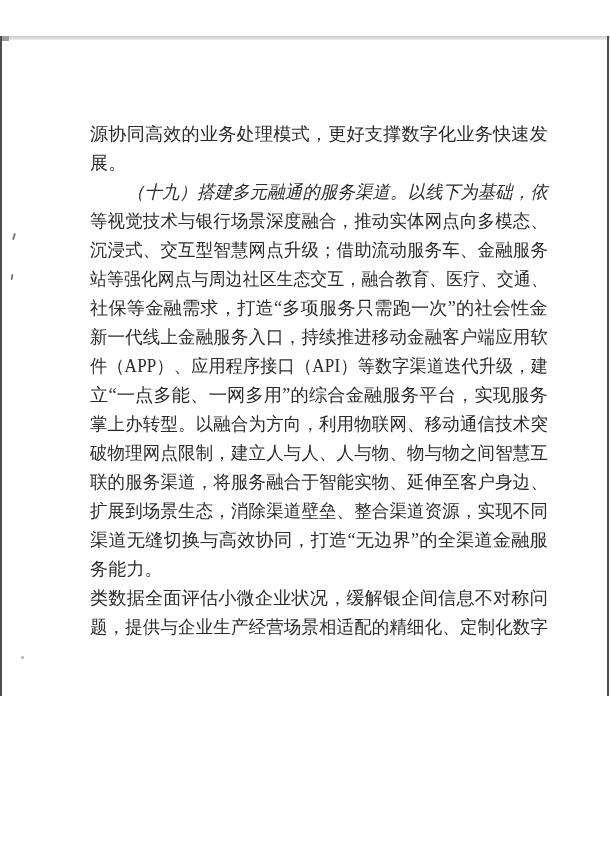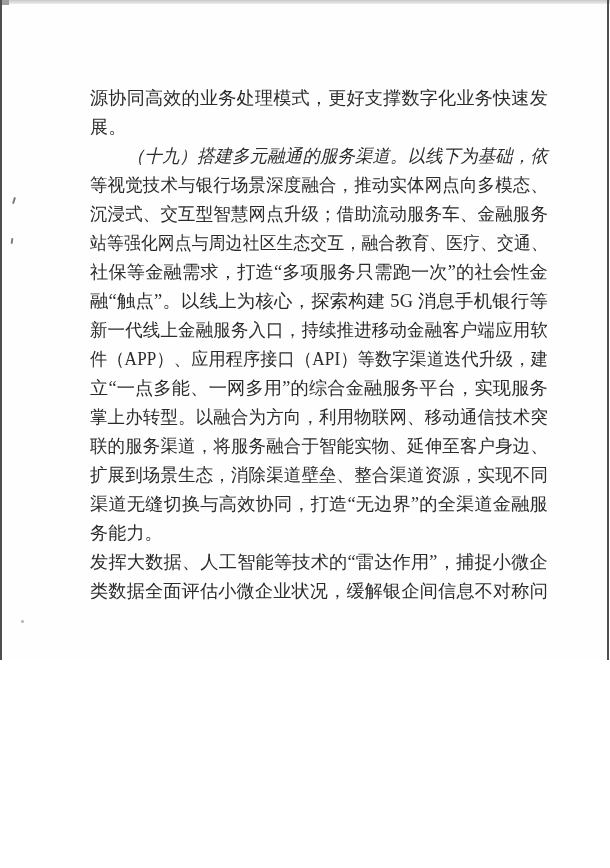--- a/index.html
+++ b/index.html
@@ -13,20 +13,21 @@
   * { margin: 0; padding: 0; box-sizing: border-box; }
   html, body { width: 610px; height: 868px; overflow: hidden; }
   body { background: #ffffff; font-family: "Liberation Serif", "DejaVu Serif", serif; }
 
   .scan-page {
     position: relative;
     width: 610px;
     height: 660px;
     background: var(--page-bg);
     overflow: hidden;
+    margin-top: 36px;
   }
 
   
   .edge-top {
     position: absolute; left: 0; top: 0;
     width: 610px; height: 4px;
     background: linear-gradient(#c9c9c9, #ededed);
   }
   .edge-top-corner {
     position: absolute; left: 0; top: 0;
@@ -102,28 +103,28 @@
   <div class="ink-speck speck-3"></div>
 
   <div class="text-block">
       <div class="line"><span style="transform: scaleX(1.00659);">源协同高效的业务处理模式，更好支撑数字化业务快速发</span></div>
       <div class="line"><span>展。</span></div>
       <div class="line indent"><span style="transform: scaleX(0.9638);">（十九）搭建多元融通的服务渠道。以线下为基础，依</span></div>
       <div class="line"><span style="transform: scaleX(0.967872);">等视觉技术与银行场景深度融合，推动实体网点向多模态、</span></div>
       <div class="line"><span style="transform: scaleX(0.967872);">沉浸式、交互型智慧网点升级；借助流动服务车、金融服务</span></div>
       <div class="line"><span style="transform: scaleX(0.932019);">站等强化网点与周边社区生态交互，融合教育、医疗、交通、</span></div>
       <div class="line"><span style="transform: scaleX(1.01062);">社保等金融需求，打造“多项服务只需跑一次”的社会性金</span></div>
-      <div class="line"><span style="transform: scaleX(1.021);">融“触点”。以线上为核心，探索构建 5G 消息手机银行等</span></div>
       <div class="line"><span style="transform: scaleX(0.967872);">新一代线上金融服务入口，持续推进移动金融客户端应用软</span></div>
       <div class="line"><span style="transform: scaleX(0.950546);">件（APP）、应用程序接口（API）等数字渠道迭代升级，建</span></div>
       <div class="line"><span style="transform: scaleX(1.01062);">立“一点多能、一网多用”的综合金融服务平台，实现服务</span></div>
       <div class="line"><span style="transform: scaleX(0.967872);">掌上办转型。以融合为方向，利用物联网、移动通信技术突</span></div>
+      <div class="line"><span style="transform: scaleX(0.967872);">破物理网点限制，建立人与人、人与物、物与物之间智慧互</span></div>
       <div class="line"><span style="transform: scaleX(0.967872);">联的服务渠道，将服务融合于智能实物、延伸至客户身边、</span></div>
       <div class="line"><span style="transform: scaleX(0.967872);">扩展到场景生态，消除渠道壁垒、整合渠道资源，实现不同</span></div>
       <div class="line"><span style="transform: scaleX(1.01062);">渠道无缝切换与高效协同，打造“无边界”的全渠道金融服</span></div>
       <div class="line"><span>务能力。</span></div>
-      <div class="line"><span style="transform: scaleX(1.01062);">发挥大数据、人工智能等技术的“雷达作用”，捕捉小微企</span></div>
       <div class="line"><span style="transform: scaleX(1.00659);">类数据全面评估小微企业状况，缓解银企间信息不对称问</span></div>
+      <div class="line"><span style="transform: scaleX(0.967872);">题，提供与企业生产经营场景相适配的精细化、定制化数字</span></div>
     </div>
 
   <div class="page-number">17</div>
 
 </div>
 
 </body></html>

